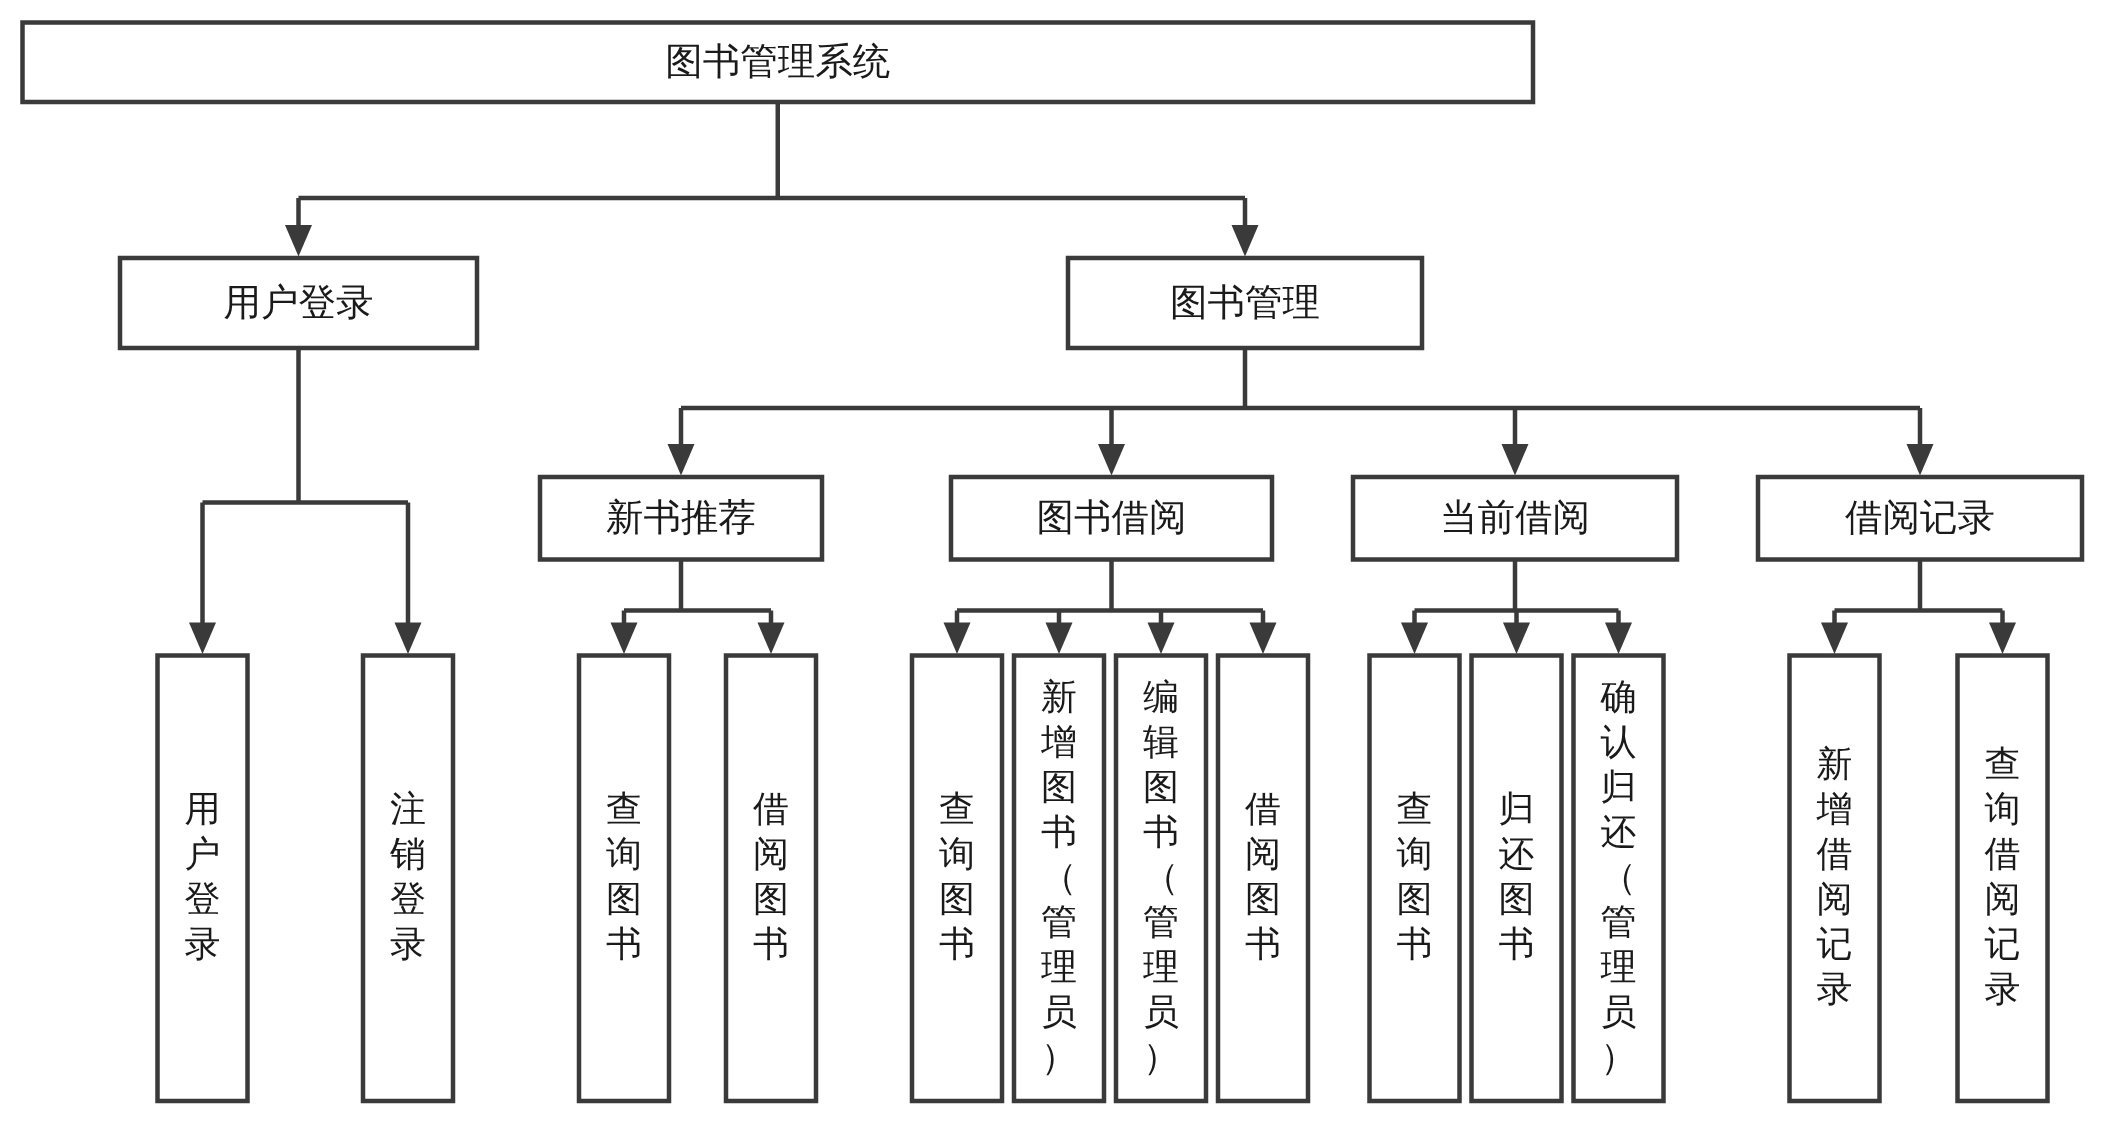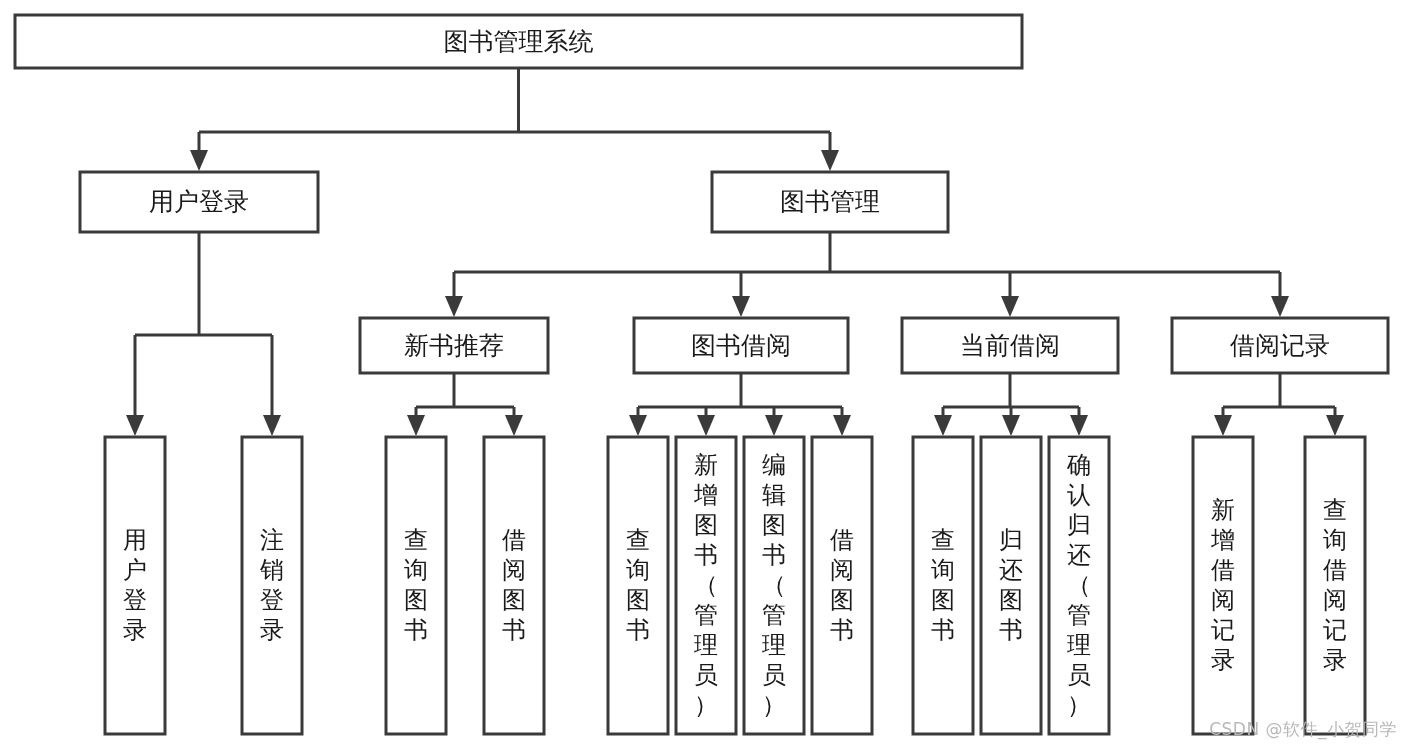--- a/index.html
+++ b/index.html
@@ -183,14 +183,13 @@
         <g>
           <rect class="node-rect" x="1193" y="437" width="60" height="297"></rect>
           <text class="node-label lbl-v"><tspan x="1223" y="510.5">新</tspan><tspan x="1223" y="540.5">增</tspan><tspan x="1223" y="570.5">借</tspan><tspan x="1223" y="600.5">阅</tspan><tspan x="1223" y="630.5">记</tspan><tspan x="1223" y="660.5">录</tspan></text>
         </g>
         <g>
           <rect class="node-rect" x="1305" y="437" width="60" height="297"></rect>
           <text class="node-label lbl-v"><tspan x="1335" y="510.5">查</tspan><tspan x="1335" y="540.5">询</tspan><tspan x="1335" y="570.5">借</tspan><tspan x="1335" y="600.5">阅</tspan><tspan x="1335" y="630.5">记</tspan><tspan x="1335" y="660.5">录</tspan></text>
         </g>
       </g>
   </svg>
-  <div class="watermark">CSDN @软件_小贺同学</div>
 </div>
 
 </body></html>

